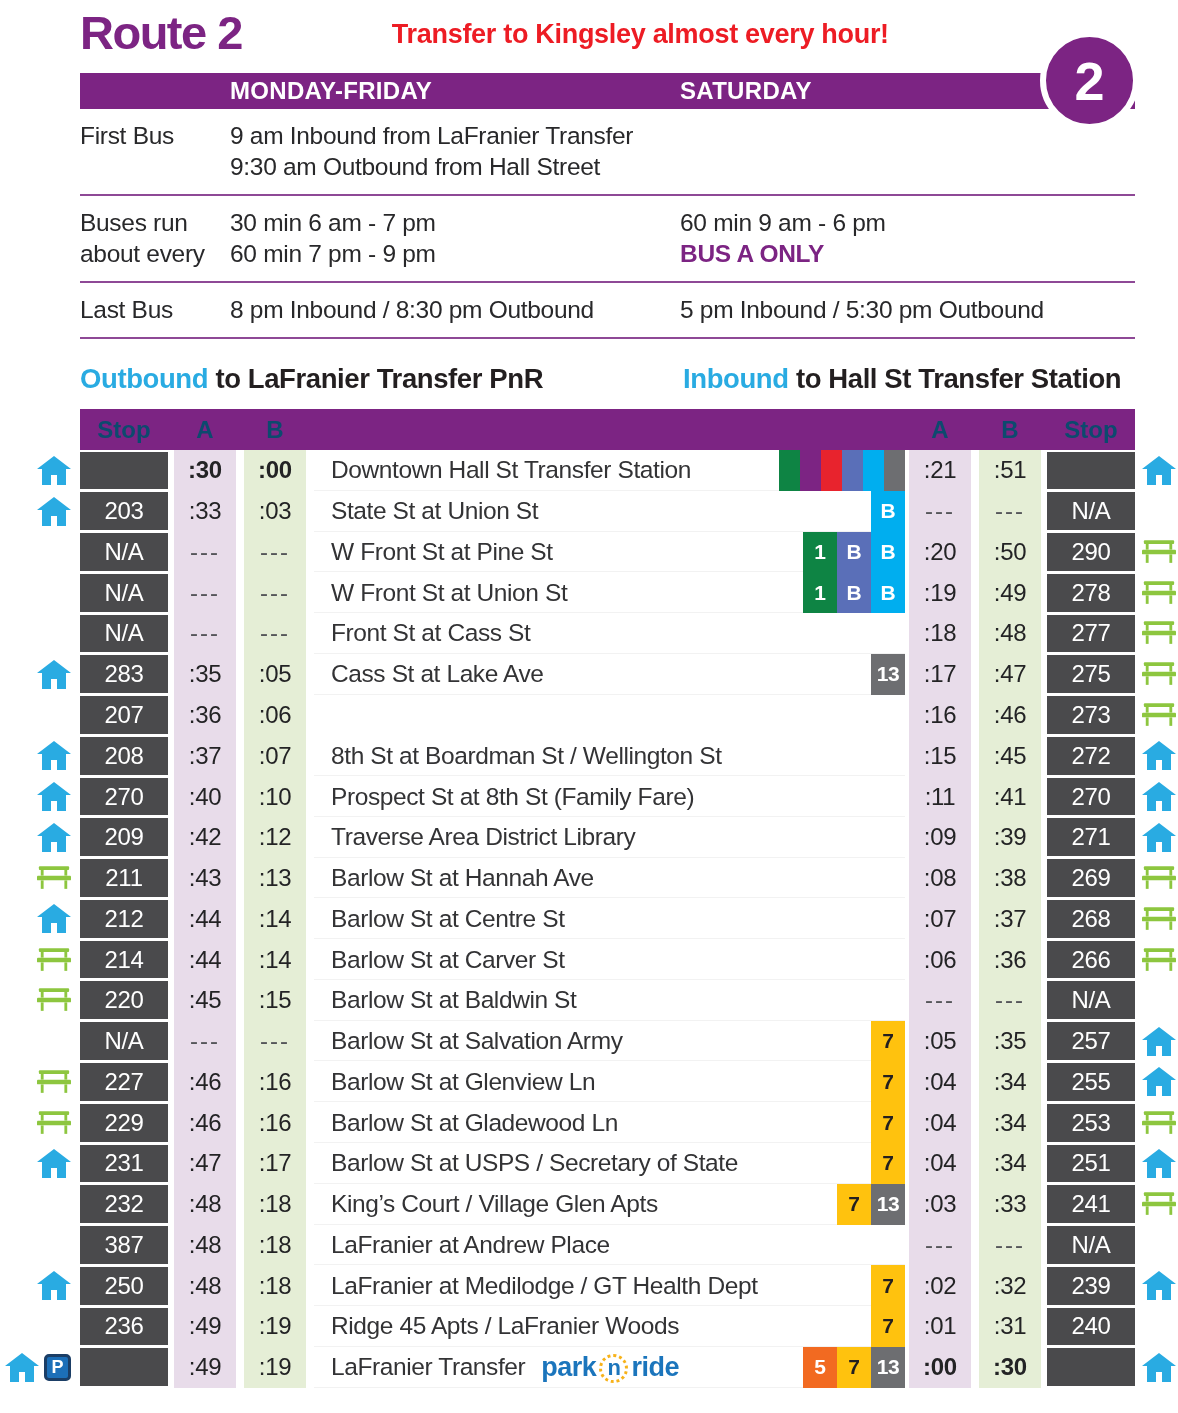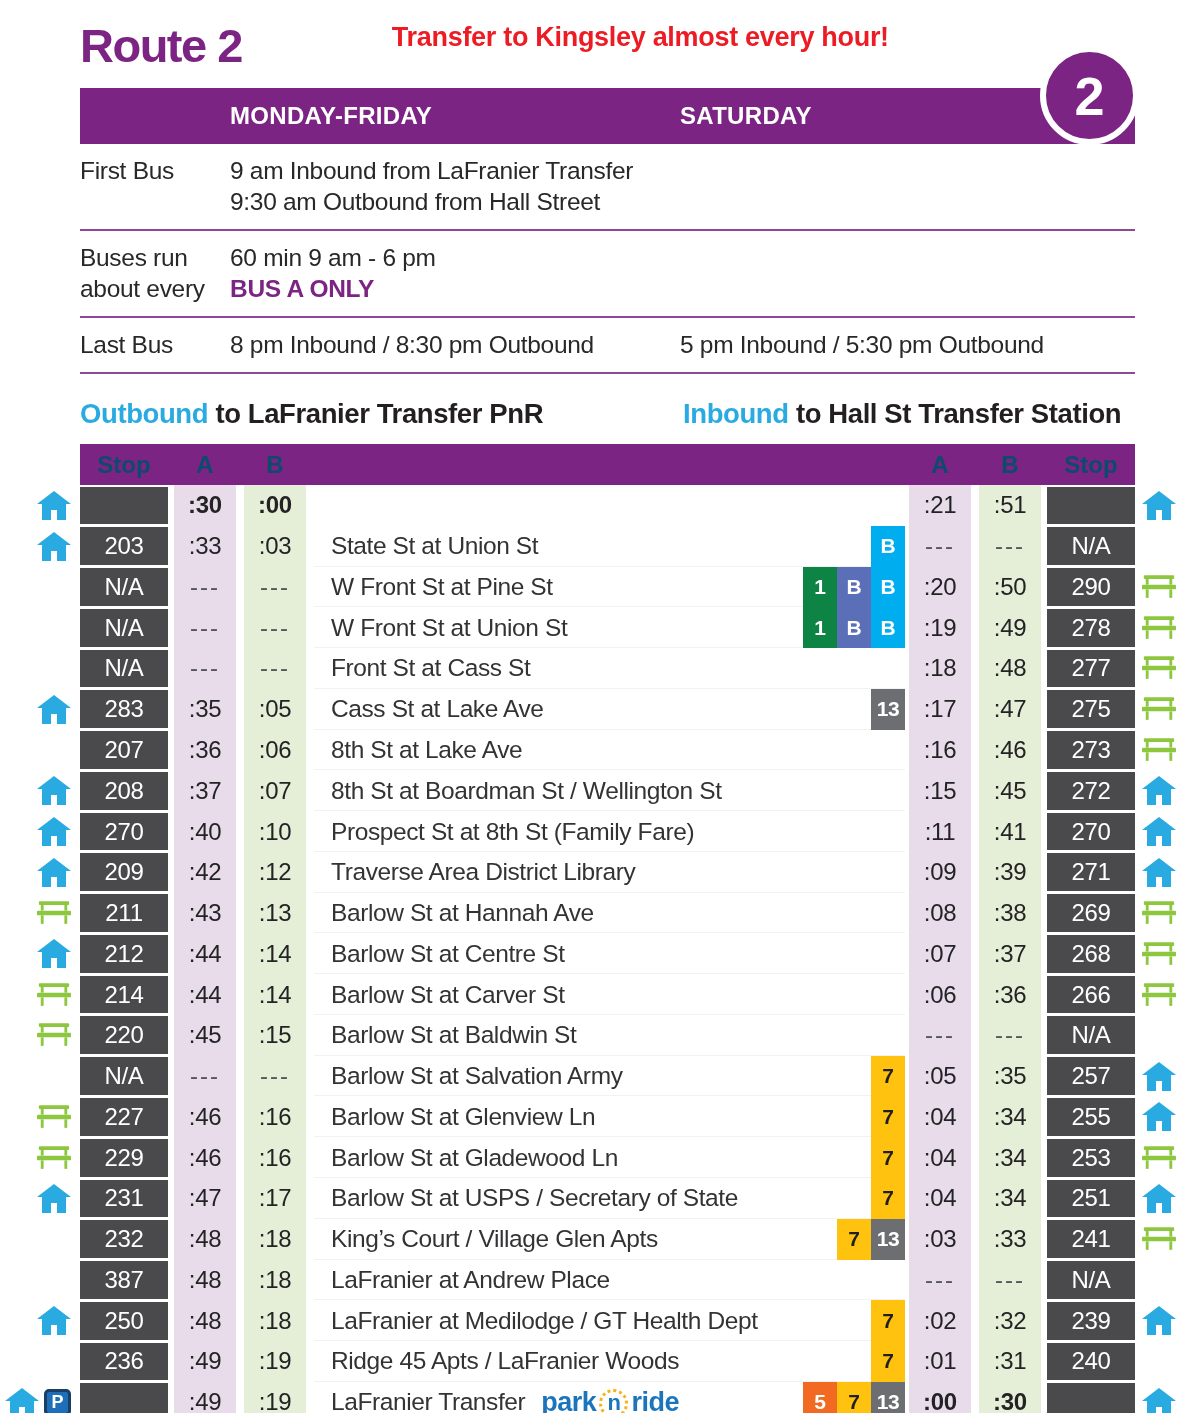--- a/index.html
+++ b/index.html
@@ -1,26 +1,26 @@
 <!DOCTYPE html>
 <html style="--purple: #7c2483; --red: #ed1c24; --accent: #29abe2; --lav: #e8dcea; --grn: #e5eed6; --dark: #4a4a4c; --bench: #8dc63f; --house: #29abe2; --pnrblue: #1b75bc; --pnrring: #f7b219;"><head>
 <meta charset="utf-8">
 <style>
   html,body{margin:0;padding:0;background:#fff;}
   .page{width:1178px;height:1413px;overflow:hidden;background:#fff;position:relative;
         font-family:"Liberation Sans", sans-serif;color:#231f20;}
   .head-wrap{margin:0 43px 0 80px;width:1055px;}
 
   
-  .title-row{display:flex;padding-top:18px;height:58px;}
+  .title-row{display:flex;align-items:center;padding-top:3px;height:58px;}
   .route-title{margin:0;font-size:47px;font-weight:700;letter-spacing:-1.5px;color:var(--purple,#7c2483);}
   .banner{margin-left:150px;margin-top:4px;font-size:27px;font-weight:700;color:var(--red,#ed1c24);letter-spacing:-0.3px;}
 
   
-  .bar-wrap{position:relative;margin-top:12px;height:56px;}
+  .bar-wrap{position:relative;margin-top:12px;height:36px;}
   .pbar{position:absolute;inset:0;background:var(--purple,#7c2483);}
   .pbar .blab{position:absolute;top:50%;transform:translateY(-50%);color:#fff;font-weight:700;
               font-size:24px;letter-spacing:0.3px;}
   .blab.l1{left:150px;} .blab.l2{left:600px;}
   .route-circle{position:absolute;right:-4px;top:-42px;width:99px;height:99px;box-sizing:border-box;
         border:6px solid #fff;border-radius:50%;background:var(--purple,#7c2483);color:#fff;
         display:flex;align-items:center;justify-content:center;font-size:54px;font-weight:700;z-index:2;}
 
   
   .irow{display:grid;grid-template-columns:150px 450px 1fr;padding:11px 0 12px;
@@ -100,20 +100,24 @@
       <div>
         <span class="line">9 am Inbound from LaFranier Transfer</span>
         <span class="line">9:30 am Outbound from Hall Street</span>
       </div>
     </div>
 
     <div class="irow">
       <div class="lbl">Buses run
 about every</div>
       <div>
+        <span class="line">30 min 6 am - 7 pm</span>
+        <span class="line">60 min 7 pm - 9 pm</span>
+      </div>
+      <div>
         <span class="line">60 min 9 am - 6 pm</span>
         <span class="line accent">BUS A ONLY</span>
       </div>
     </div>
 
     <div class="irow">
       <div class="lbl">Last Bus</div>
       <div>
         <span class="line">8 pm Inbound / 8:30 pm Outbound</span>
 
@@ -151,20 +155,31 @@
             <svg width="34" height="29" viewBox="0 0 34 29">
               <path d="M17 0L34 13H29V29H20V19H14V29H5V13H0Z"></path>
             </svg>
           </span>
         </div>
     <div class="stopcell so">
           <div class="dbox"></div>
         </div>
     <div class="time c-ao bold">:30</div>
     <div class="time c-bo bold">:00</div>
+    <div class="namecell">
+      <span class="nm">Downtown Hall St Transfer Station</span>
+      <span class="badges">
+            <span class="badge empty" style="background: rgb(14, 132, 68); color: transparent;"></span>
+            <span class="badge empty" style="background: rgb(124, 36, 131); color: transparent;"></span>
+            <span class="badge empty" style="background: rgb(232, 35, 45); color: transparent;"></span>
+            <span class="badge empty" style="background: rgb(90, 111, 184); color: transparent;"></span>
+            <span class="badge empty" style="background: rgb(0, 174, 239); color: transparent;"></span>
+            <span class="badge empty" style="background: rgb(109, 110, 113); color: transparent;"></span>
+          </span>
+    </div>
     <div class="time c-ai">:21</div>
     <div class="time c-bi">:51</div>
     <div class="stopcell si">
           <div class="dbox"></div>
         </div>
     <div class="gr">
           <span class="ic ic-house">
             <svg width="34" height="29" viewBox="0 0 34 29">
               <path d="M17 0L34 13H29V29H20V19H14V29H5V13H0Z"></path>
             </svg>
@@ -329,24 +344,20 @@
           </span>
         </div>
   </div>
       <div class="srow">
     <div class="gl"></div>
     <div class="stopcell so">
           <div class="dbox">207</div>
         </div>
     <div class="time c-ao">:36</div>
     <div class="time c-bo">:06</div>
-    <div class="namecell">
-      <span class="nm">8th St at Lake Ave</span>
-      <span class="badges"></span>
-    </div>
     <div class="time c-ai">:16</div>
     <div class="time c-bi">:46</div>
     <div class="stopcell si">
           <div class="dbox">273</div>
         </div>
     <div class="gr">
           <span class="ic ic-bench">
             <svg width="34" height="24" viewBox="0 0 36 25">
               <rect x="2" width="32" height="4" rx="1"></rect>
               <rect x="4" y="4" width="3" height="6"></rect>

